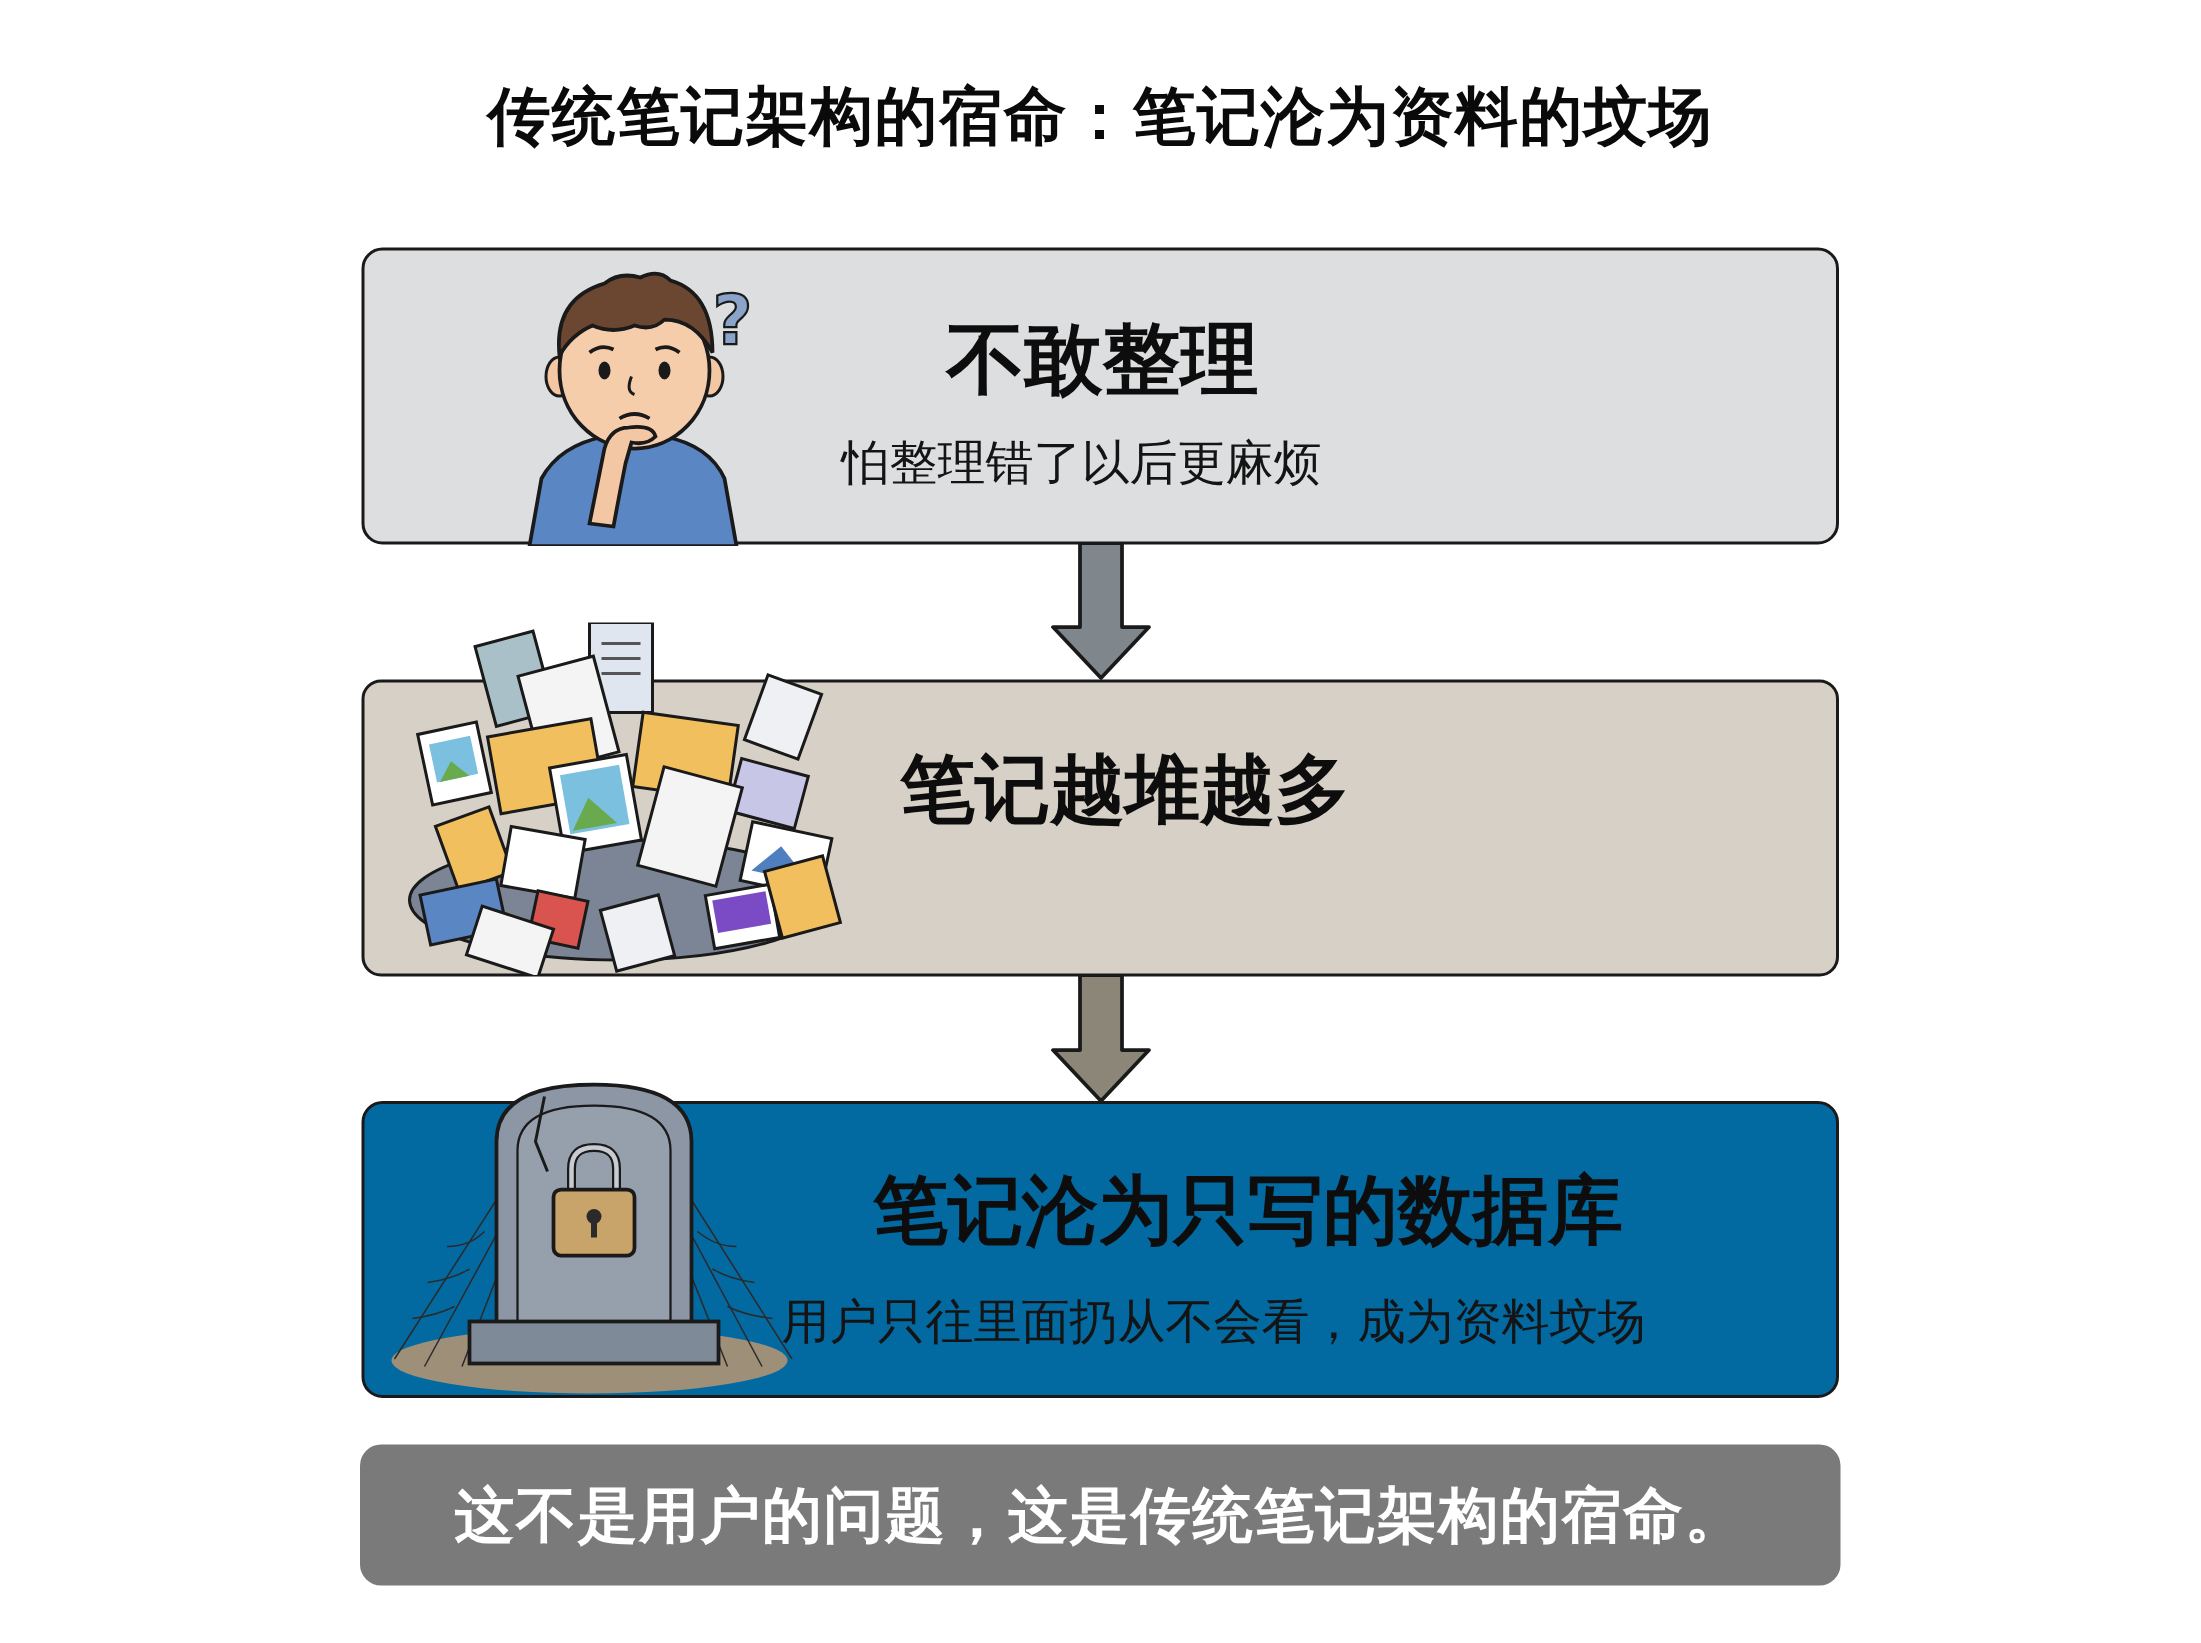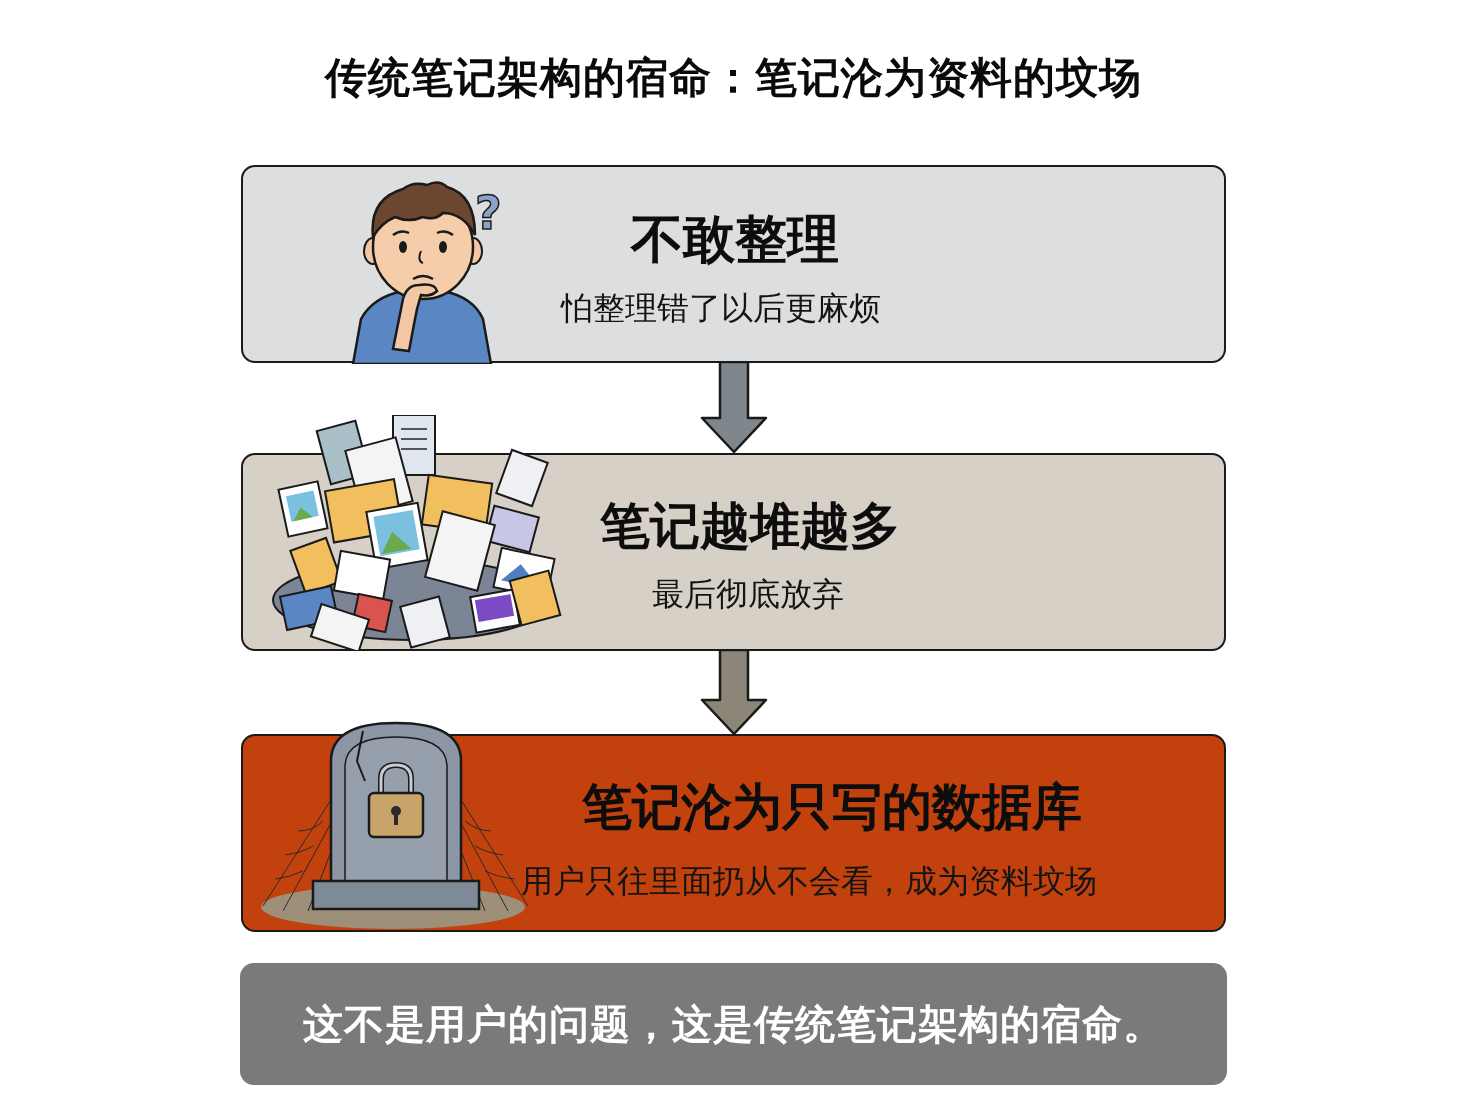--- a/index.html
+++ b/index.html
@@ -10,22 +10,22 @@
     position: absolute; left: 0; top: 38px; width: 1467px; text-align: center;
     font-size: 42px; font-weight: 900; letter-spacing: 1px; color: #0a0a0a;
     line-height: 80px;
   }
 
   .step-box {
     position: absolute; left: 241px; width: 985px;
     border: 2.5px solid #1a1a1a; border-radius: 14px;
   }
   .step-1 { top: 165px; height: 198px; background: #dcdee0; }
-  .step-2 { top: 453px; height: 198px; background: #d6d0c6; }
-  .step-3 { top: 734px; height: 198px; background: #c2410c; }
+  .step-2 { top: 453px; height: 198px; background: #d6d0c6; border-radius: 13px; }
+  .step-3 { top: 734px; height: 198px; background: #0369a1; }
 
   .step-heading {
     position: absolute; font-weight: 900; color: #0d0d0d; white-space: nowrap;
   }
   .step-sub {
     position: absolute; font-weight: 400; color: #141414; white-space: nowrap;
   }
   .step-1 .step-heading { left: 388px; top: 38px; font-size: 52px; }
   .step-1 .step-sub { left: 318px; top: 120px; font-size: 32px; }
   .step-2 .step-heading { left: 357px; top: 38px; font-size: 50px; }
@@ -36,21 +36,21 @@
   .arrow { position: absolute; left: 700px; width: 68px; }
   .arrow-1 { top: 362px; height: 92px; }
   .arrow-2 { top: 650px; height: 85px; }
 
   .illustration { position: absolute; }
   .ill-person { left: 100px; top: 12px; width: 160px; height: 185px; }
   .ill-pile { left: 20px; top: -40px; width: 300px; height: 235px; }
   .ill-tomb { left: 10px; top: -15px; width: 290px; height: 210px; }
 
   .conclusion-banner {
-    position: absolute; left: 240px; top: 963px; width: 987px; height: 122px;
+    position: absolute; left: 240px; top: 963px; width: 987px; height: 94px;
     background: #7a7a7a; border-radius: 14px;
     display: flex; align-items: center; justify-content: center;
   }
   .conclusion-text {
     color: #ffffff; font-size: 40px; font-weight: 700; letter-spacing: 1px; white-space: nowrap;
   }
 </style>
 </head>
 <body>
 
@@ -118,21 +118,20 @@
     <rect x="74" y="140" width="50" height="40" fill="#fff" stroke="#1a1a1a" stroke-width="2" transform="rotate(10 99 160)"></rect>
     <rect x="20" y="176" width="52" height="34" fill="#5b86c4" stroke="#1a1a1a" stroke-width="2" transform="rotate(-12 46 193)"></rect>
     <rect x="92" y="182" width="34" height="32" fill="#d9534f" stroke="#1a1a1a" stroke-width="2" transform="rotate(12 109 198)"></rect>
     <rect x="52" y="196" width="50" height="34" fill="#f4f4f4" stroke="#1a1a1a" stroke-width="2" transform="rotate(18 77 213)"></rect>
     <rect x="142" y="186" width="40" height="42" fill="#eef0f4" stroke="#1a1a1a" stroke-width="2" transform="rotate(-15 162 207)"></rect>
     <rect x="210" y="178" width="44" height="36" fill="#fff" stroke="#1a1a1a" stroke-width="2" transform="rotate(-10 232 196)"></rect>
     <rect x="214" y="182" width="36" height="22" fill="#7a4bc4" transform="rotate(-10 232 196)"></rect>
     <rect x="252" y="160" width="40" height="46" fill="#f1bf5d" stroke="#1a1a1a" stroke-width="2" transform="rotate(-15 272 183)"></rect>
   </svg>
   <div class="step-heading">笔记越堆越多</div>
-  <div class="step-sub">最后彻底放弃</div>
 </div>
 
 <svg class="arrow arrow-2" viewBox="0 0 68 85">
   <path d="M20 0 L48 0 L48 50 L66 50 L34 84 L2 50 L20 50 Z" fill="#8b8678" stroke="#1a1a1a" stroke-width="2.5" stroke-linejoin="round"></path>
 </svg>
 
 <div class="step-box step-3">
   <svg class="illustration ill-tomb" viewBox="0 0 290 210">
     <ellipse cx="140" cy="186" rx="132" ry="22" fill="#9d8f78"></ellipse>
 

